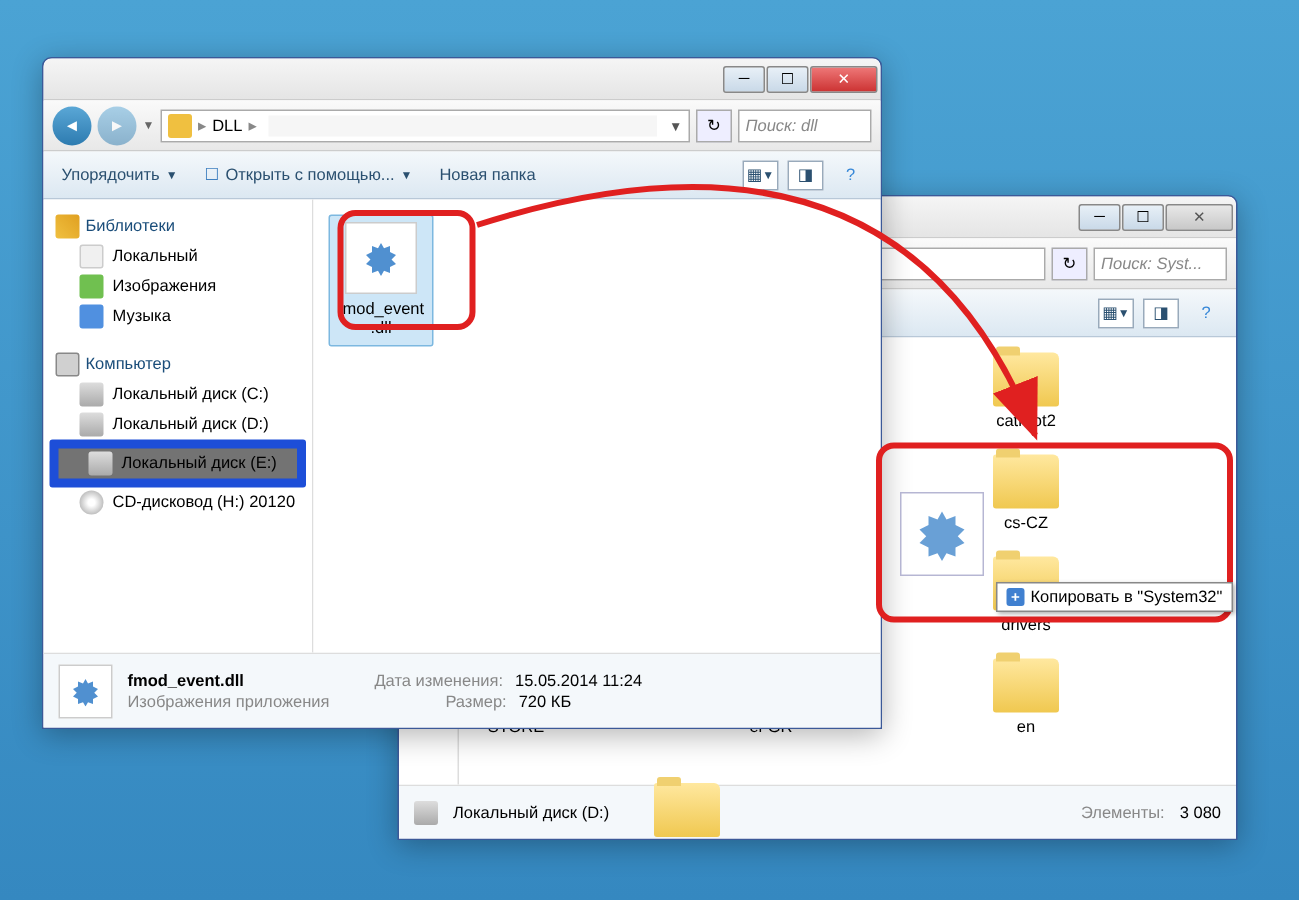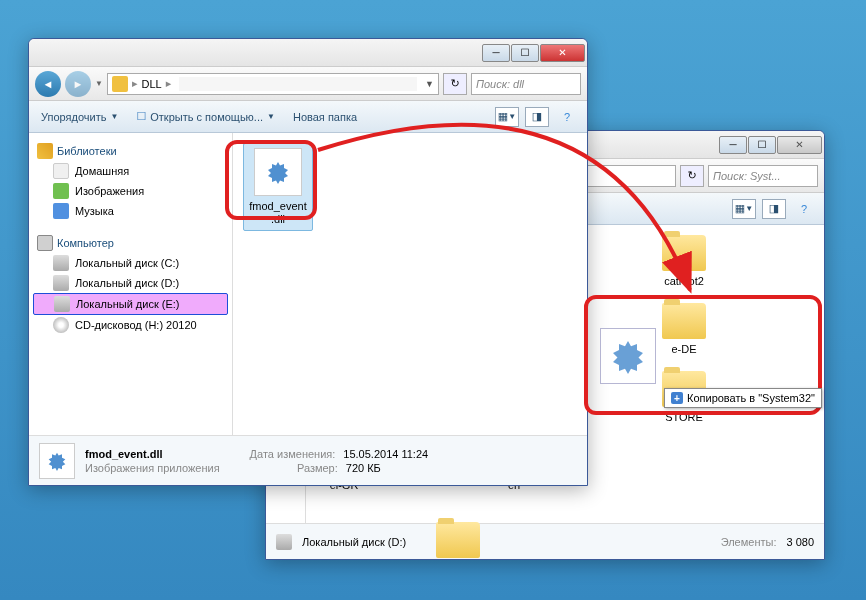--- a/index.html
+++ b/index.html
@@ -12,34 +12,34 @@
     .winbtn.max { background: linear-gradient(180deg, #e8f0f7, #c9d9e8); }
     .winbtn.close { background: linear-gradient(180deg, #e77, #c33); color: #fff; width: 45px; }
     
     .navbar { height: 34px; background: linear-gradient(180deg, #fafafa, #e8e8e8); border-bottom: 1px solid #ccc; display: flex; align-items: center; padding: 0 6px; gap: 4px; }
     .navbtn { width: 26px; height: 26px; border-radius: 50%; background: linear-gradient(180deg, #5aa7d6, #2d7bb0); color: #fff; display: flex; align-items: center; justify-content: center; cursor: pointer; }
     .navbtn:last-of-type { width: 20px; height: 20px; border-radius: 3px; background: transparent; color: #444; }
     .breadcrumb { flex: 1; height: 22px; border: 1px solid #aaa; background: #fff; display: flex; align-items: center; padding: 0 4px; gap: 4px; }
     .bc-icon { width: 16px; height: 16px; background: #f0c040; border-radius: 2px; }
     .bc-sep { color: #888; }
     .refreshbtn { width: 24px; height: 22px; border: 1px solid #aaa; background: #eef; display: flex; align-items: center; justify-content: center; cursor: pointer; }
-    .searchbox { width: 110px; height: 22px; border: 1px solid #aaa; background: #fff; padding: 0 4px; color: #888; font-style: italic; display: flex; align-items: center; }
+    .searchbox { width: 89px; height: 22px; border: 1px solid #aaa; background: #fff; padding: 0 4px; color: #888; font-style: italic; display: flex; align-items: center; }
     
     .toolbar { height: 32px; background: linear-gradient(180deg, #f4f8fb, #dce8f2); border-bottom: 1px solid #b8c8d8; display: flex; align-items: center; padding: 0 8px; gap: 10px; color: #2b5070; }
     .toolbtn { display: flex; align-items: center; gap: 4px; cursor: pointer; padding: 2px 4px; }
     .toolbtn .arrow { font-size: 8px; }
     .toolbar-right { margin-left: auto; display: flex; gap: 6px; }
     .viewbtn { width: 24px; height: 20px; border: 1px solid #9ab; background: #fff; display: flex; align-items: center; justify-content: center; cursor: pointer; }
     
     .body { display: flex; height: calc(100% - 28px - 34px - 32px - 50px); }
-    .sidebar { width: 204px; border-right: 1px solid #ddd; padding: 8px 4px; background: #fff; overflow: hidden; }
+    .sidebar { width: 180px; border-right: 1px solid #ddd; padding: 8px 4px; background: #fff; overflow: hidden; }
     .sb-group { margin-bottom: 12px; }
     .sb-header { display: flex; align-items: center; gap: 4px; padding: 2px 4px; color: #1a4d7a; }
     .sb-item { display: flex; align-items: center; gap: 6px; padding: 2px 4px 2px 20px; cursor: pointer; white-space: nowrap; }
-    .sb-item.selected { background: #f0abfc; border: 1px solid #1d4ed8; border-radius: 2px; }
+    .sb-item.selected { background: #737373; border: 6px solid #1d4ed8; border-radius: 2px; }
     .icon-sm { width: 16px; height: 16px; display: inline-block; border-radius: 2px; }
     .i-lib { background: linear-gradient(45deg, #f0c040, #e0a020); }
     .i-vid { background: #4a8ec2; }
     .i-doc { background: #f0f0f0; border: 1px solid #ccc; }
     .i-img { background: #70c050; }
     .i-mus { background: #5090e0; }
     .i-grp { background: #50c0a0; }
     .i-comp { background: #d0d0d0; border: 1px solid #888; }
     .i-disk { background: linear-gradient(180deg, #ddd, #aaa); }
     .i-cd { background: radial-gradient(circle, #fff 20%, #c0c0c0 70%); border-radius: 50%; }
@@ -117,20 +117,24 @@
           <div class="folder-icon"></div>
           <div class="folder-label">catroot2</div>
         </div>
       <div class="folder-item">
           <div class="folder-icon"></div>
           <div class="folder-label">om</div>
         </div>
       <div class="folder-item">
           <div class="folder-icon"></div>
           <div class="folder-label">config</div>
+        </div>
+      <div class="folder-item">
+          <div class="folder-icon"></div>
+          <div class="folder-label">cs-CZ</div>
         </div>
       <div class="folder-item">
           <div class="folder-icon"></div>
           <div class="folder-label">e-DE</div>
         </div>
       <div class="folder-item">
           <div class="folder-icon"></div>
           <div class="folder-label">Dism</div>
         </div>
       <div class="folder-item">
@@ -202,21 +206,21 @@
   </div>
   <div class="body">
     <div class="sidebar">
       <div class="sb-group">
         <div class="sb-header">
             <span class="icon-sm i-lib"></span>
             <span>Библиотеки</span>
           </div>
         <div class="sb-item">
             <span class="icon-sm i-doc"></span>
-            <span>Домашняя</span>
+            <span>Локальный</span>
           </div>
         <div class="sb-item">
             <span class="icon-sm i-img"></span>
             <span>Изображения</span>
           </div>
         <div class="sb-item">
             <span class="icon-sm i-mus"></span>
             <span>Музыка</span>
           </div>
       </div>

